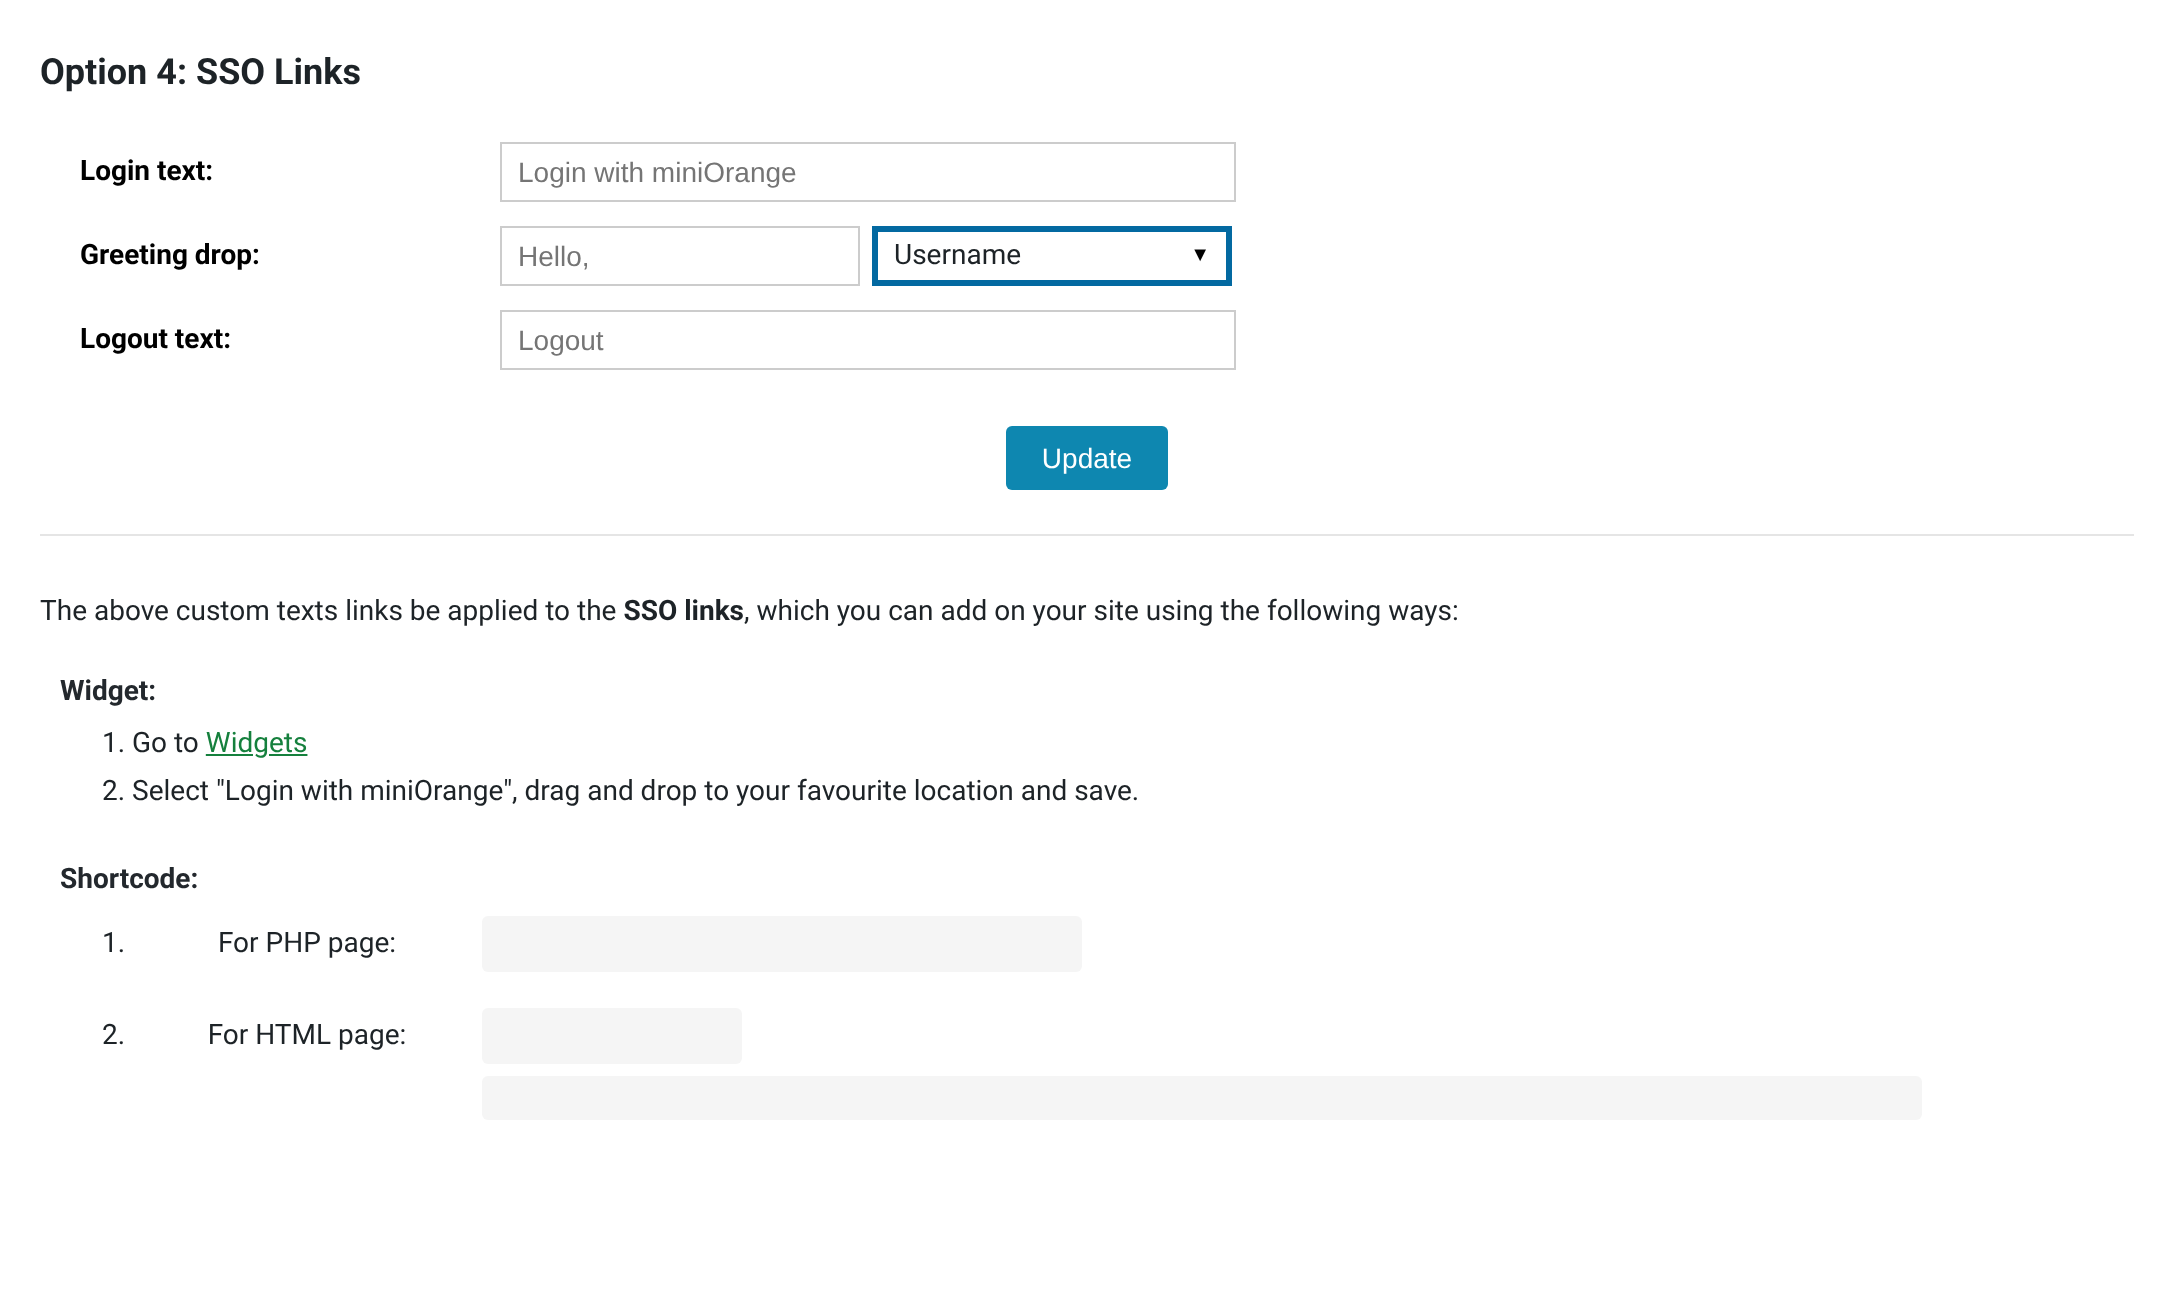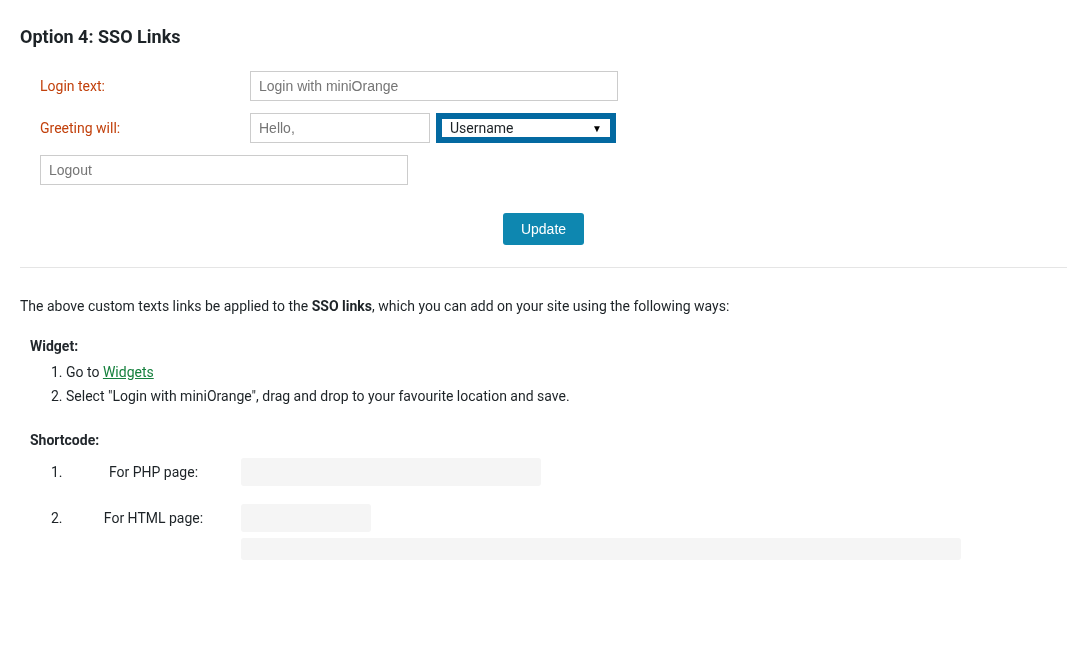--- a/index.html
+++ b/index.html
@@ -20,44 +20,44 @@
   .form-table {
     margin-left: 20px;
   }
   .form-row {
     display: flex;
     align-items: center;
     margin-bottom: 12px;
   }
   .label {
     width: 210px;
-    font-weight: 400;
-    font-size: 14px;
-    color: #c2410c;
+    font-weight: 700;
+    font-size: 14px;
+    color: #000000;
   }
   .inputs {
     display: flex;
     gap: 6px;
     justify-content: flex-end;
   }
   input[type="text"] {
     height: 30px;
     padding: 3px 8px;
     border: 1px solid #ccc;
     font-size: 14px;
     color: #666;
     background: #fff;
   }
   input.wide { width: 368px; }
   input.narrow { width: 180px; }
   .select-wrap {
     position: relative;
     width: 180px;
     height: 30px;
-    border: 6px solid #0369a1;
+    border: 3px solid #0369a1;
     background: #fff;
     display: flex;
     align-items: center;
     padding: 0 8px;
     font-size: 14px;
     color: #1d2327;
     cursor: pointer;
   }
   .select-caret {
     position: absolute;
@@ -150,31 +150,32 @@
 <div class="form-table">
 
   <div class="form-row">
     <div class="label">Login text:</div>
     <div class="inputs">
       <input type="text" class="wide" placeholder="Login with miniOrange" style="">
     </div>
   </div>
 
   <div class="form-row">
-    <div class="label">Greeting will:</div>
+    <div class="label">Greeting drop:</div>
     <div class="inputs">
       <input type="text" class="narrow" placeholder="Hello," style="">
       <div class="select-wrap">
         <span>Username</span>
         <span class="select-caret">▼</span>
       </div>
     </div>
   </div>
 
   <div class="form-row">
+    <div class="label">Logout text:</div>
     <div class="inputs">
       <input type="text" class="wide" placeholder="Logout" style="">
     </div>
   </div>
 
 </div>
 
 <div class="btn-row">
   <button class="btn-update">Update</button>
 </div>

